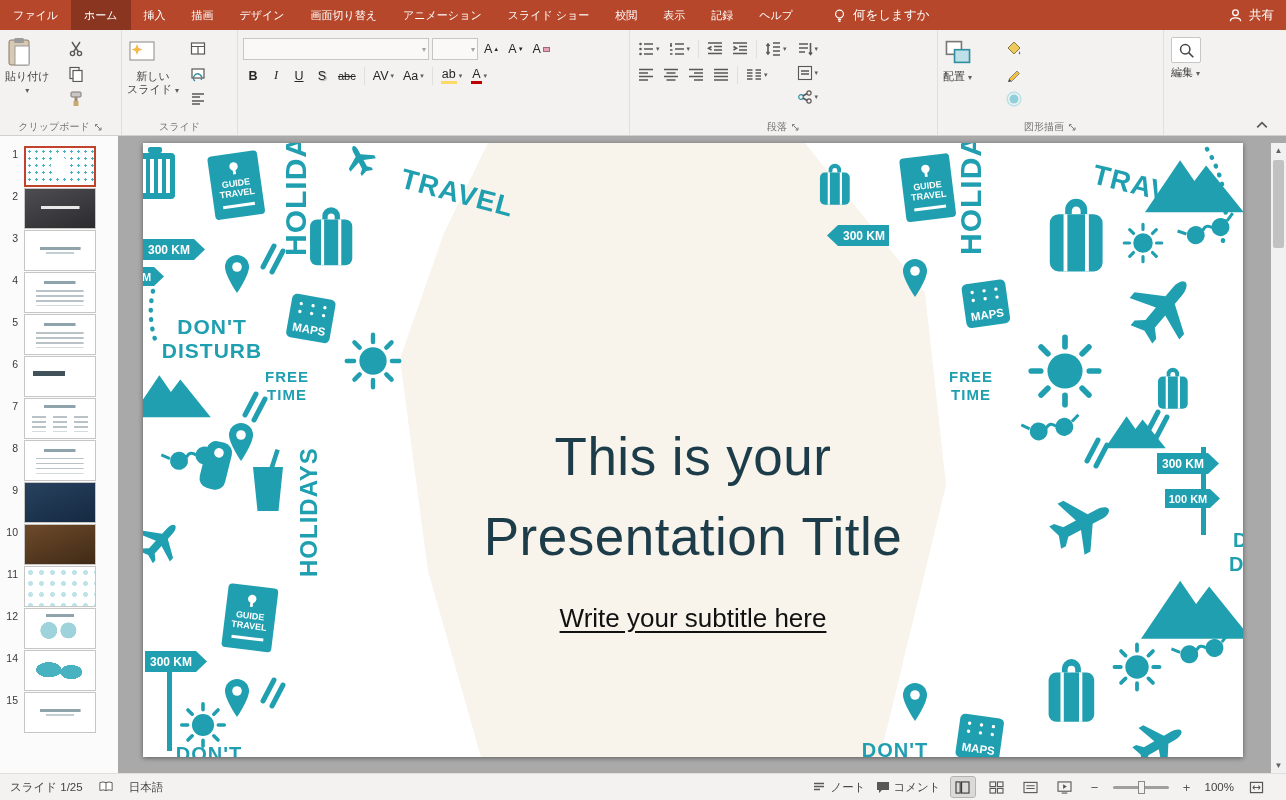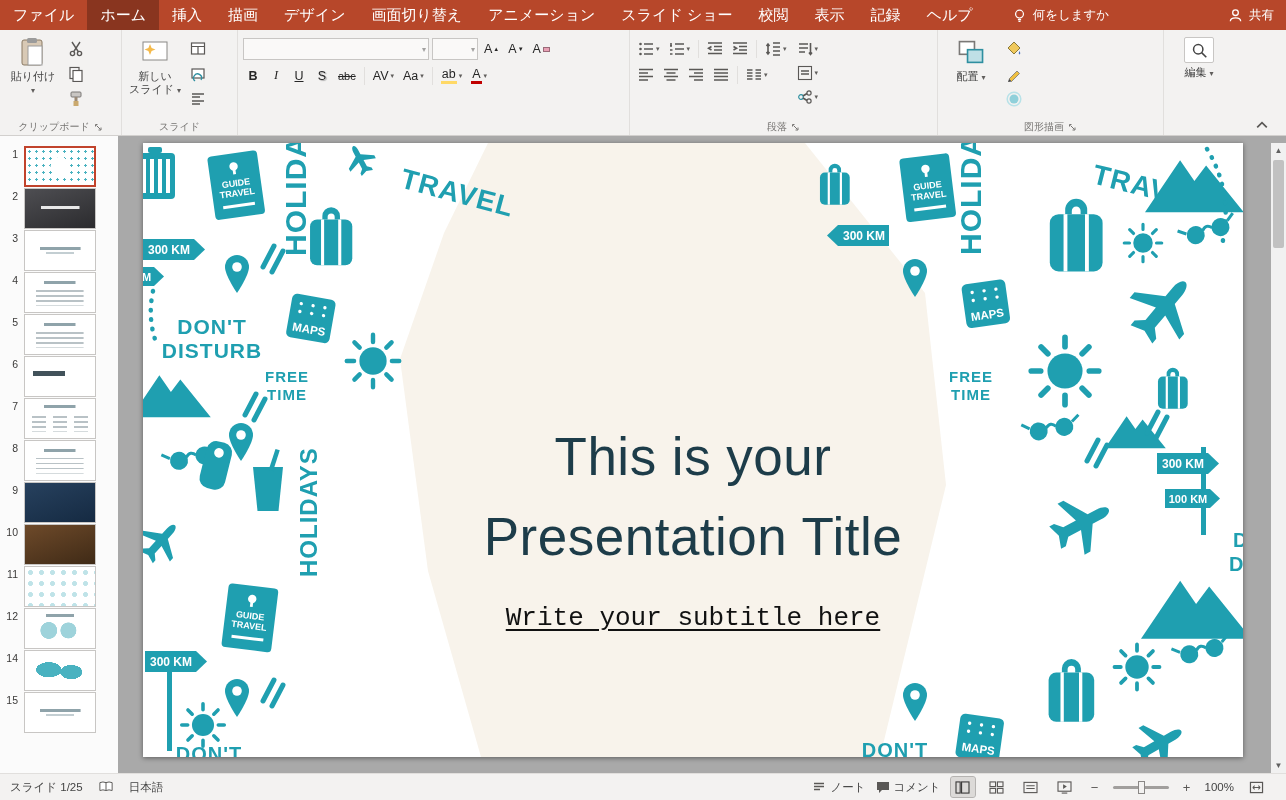--- a/index.html
+++ b/index.html
@@ -3,34 +3,34 @@
 <meta charset="utf-8">
 <style>
   :root{ --accent:#b7472a; --teal:#1f9fb0; --title:#1d3c49; }
   *{margin:0;padding:0;box-sizing:border-box;}
   html,body{width:1286px;height:800px;overflow:hidden;font-family:"Liberation Sans",sans-serif;background:#f3f2f1;}
   .app{position:relative;width:1286px;height:800px;}
 
   
   .titlebar{position:absolute;top:0;left:0;right:0;height:30px;background:var(--accent);display:flex;align-items:stretch;color:#fff;}
   .tabwrap{display:flex;align-items:stretch;}
-  .rtab{padding:0 13px;display:flex;align-items:center;font-size:15px;white-space:nowrap;cursor:default;}
+  .rtab{padding:0 13px;display:flex;align-items:center;font-size:11px;white-space:nowrap;cursor:default;}
   .rtab.active{background:rgba(0,0,0,.25);}
   .tellme{display:flex;align-items:center;gap:6px;font-size:12.5px;margin-left:26px;white-space:nowrap;}
   .share{position:absolute;right:12px;top:0;height:30px;display:flex;align-items:center;gap:6px;font-size:12.5px;}
   .wic{width:15px;height:15px;display:block;}
 
   
   .ribbon{position:absolute;top:30px;left:0;right:0;height:106px;background:#f3f2f1;border-bottom:1px solid #d2d0ce;display:flex;}
   .rgroup{position:relative;height:100%;border-right:1px solid #e1dfdd;padding:3px 5px 16px;flex:none;}
   .rg-label{position:absolute;bottom:1px;left:0;right:0;display:flex;justify-content:center;align-items:center;gap:4px;font-size:10px;color:#767472;white-space:nowrap;}
   .launcher{width:9px;height:9px;flex:none;}
   .launcher path{stroke:#767472;stroke-width:1;fill:none;}
   .rg-body{display:flex;height:100%;gap:3px;}
-  .bigbtn{width:56px;display:flex;flex-direction:column;align-items:center;justify-content:flex-start;padding-top:4px;border-radius:2px;cursor:default;}
+  .bigbtn{width:56px;display:flex;flex-direction:column;align-items:flex-start;justify-content:flex-start;padding-top:4px;border-radius:2px;cursor:default;}
   .bico{width:30px;height:30px;flex:none;}
   .bb-label{font-size:11px;color:#444;text-align:center;line-height:13px;margin-top:3px;}
   .caret{font-size:8px;color:#605e5c;}
   .scol{display:flex;flex-direction:column;gap:3px;padding-top:5px;}
   .sbtn{width:24px;height:22px;display:flex;align-items:center;justify-content:center;border-radius:2px;}
   .sbtn svg{width:16px;height:16px;}
 
   .g-clip{width:122px;}
   .g-slides{width:116px;}
   .g-font{width:392px;}
@@ -658,21 +658,21 @@
           <use href="#p-case" transform="translate(898,518) scale(0.95)"></use>
           <use href="#p-pin" transform="translate(760,540)"></use>
           <use href="#p-maps" transform="translate(818,570) rotate(8)"></use>
           <use href="#p-plane" transform="translate(1014,602) rotate(60)"></use>
           <text class="tw mid" font-size="20" transform="translate(752,614)">DON'T</text>
           <path class="dash" d="M1064,6 q28,46 14,100"></path>
         </svg>
 
         <div class="s-title" style="top:283px;">This is your</div>
         <div class="s-title" style="top:363px;">Presentation Title</div>
-        <div class="s-sub" style="top:460px;font-family:Liberation Mono, monospace;">Write your subtitle here</div>
+        <div class="s-sub" style="top:460px;">Write your subtitle here</div>
       </div>
 
       <div class="vscroll">
         <div class="varrow">▲</div>
         <div class="vtrack">
           <div class="vthumb"></div>
         </div>
         <div class="varrow">▼</div>
       </div>
     </div>

